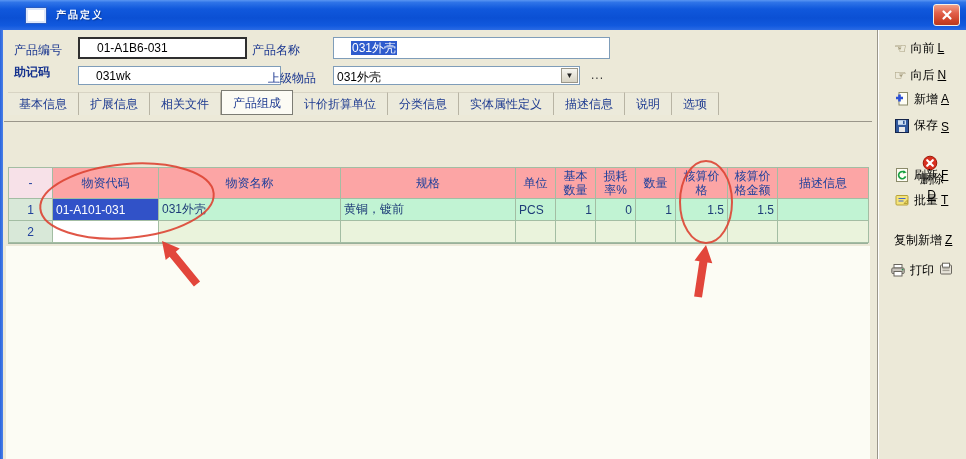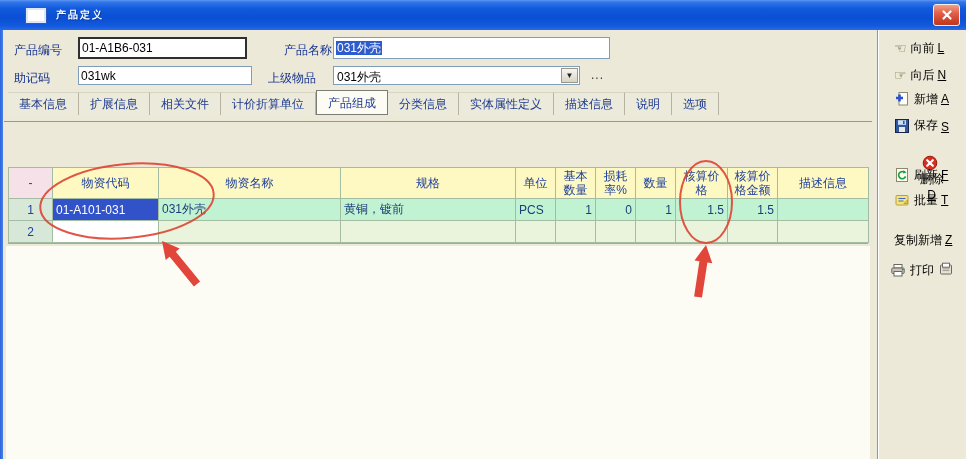--- a/index.html
+++ b/index.html
@@ -16,21 +16,21 @@
   .close-btn { position:absolute; right:6px; top:4px; width:27px; height:22px; border-radius:3px;
     background:linear-gradient(180deg,#f0a088 0%,#e2604a 40%,#cc4226 80%,#b83a20 100%);
     border:1px solid #f4f0e8; display:flex; align-items:center; justify-content:center; }
 
   
   .win-left-border { position:absolute; left:0; top:30px; width:3px; height:429px;
     background:linear-gradient(90deg,#2a64dc,#4a80e8); }
 
   
   .flabel { position:absolute; color:#16338e; white-space:nowrap; }
-  .tinput { position:absolute; background:#fff; border:1px solid #7f9db9; padding:2px 2px; color:#000;
+  .tinput { position:absolute; background:#fff; border:1px solid #7f9db9; padding:2px 17px; color:#000;
     white-space:nowrap; overflow:hidden; }
   .tinput.focused { border:2px solid #2f2f2f; }
   .sel-text { background:#2e5bcd; color:#fff; padding:0 1px; }
   .combo { position:absolute; background:#fff; border:1px solid #7f9db9; padding:2px 3px; color:#000; }
   .combo-arrow { position:absolute; right:1px; top:1px; bottom:1px; width:17px;
     background:linear-gradient(180deg,#f6f5f0,#d8d4c4); border:1px solid #9a9688;
     display:flex; align-items:center; justify-content:center; font-size:8px; color:#222; }
   .more-btn { position:absolute; color:#333; letter-spacing:1px; }
 
   
@@ -47,21 +47,21 @@
   .radio-group { position:absolute; display:flex; align-items:center; color:#16338e; }
   .radio-circle { width:11px; height:11px; border-radius:50%; border:1px solid #5a6a7a;
     background:radial-gradient(circle at 35% 35%,#fff,#e8e8e8); margin-right:5px; position:relative; }
   .radio-circle.checked::after { content:""; position:absolute; left:2.5px; top:2.5px; width:4px; height:4px;
     border-radius:50%; background:#1c9a1c; box-shadow:0 0 1px #0a6a0a; }
 
   
   table.grid { position:absolute; left:8px; top:167px; border-collapse:collapse; table-layout:fixed; }
   table.grid td, table.grid th { border:1px solid #a3bda3; font-weight:normal; padding:1px 3px;
     overflow:hidden; white-space:normal; }
-  th.h { background:#fef9c3; color:#21419c; text-align:center; line-height:14px; height:31px; }
+  th.h { background:#fca5a5; color:#21419c; text-align:center; line-height:14px; height:31px; }
   th.h-num { background:#f7e1e8; color:#21419c; }
   td.rownum { background:#d8e8d8; color:#21419c; text-align:center; height:22px; }
   tr.r1 td.c { background:#c1f3d3; color:#1e3c78; }
   tr.r2 td.c { background:#eaf3dc; }
   td.c-sel { background:#3152c8 !important; color:#fff !important; }
   td.c-white { background:#fff !important; }
   .ta-r { text-align:right; }
   .below-grid-line { position:absolute; left:8px; top:243px; width:860px; height:1px; background:#9ab09a; }
   .white-area { position:absolute; left:6px; top:246px; width:864px; height:213px; background:#fcfcf4; }
 
@@ -91,39 +91,39 @@
       <svg class="close-icon" width="12" height="12" viewBox="0 0 12 12">
         <path d="M2.5 2.5 L9.5 9.5 M9.5 2.5 L2.5 9.5" stroke="#fff" stroke-width="2.2" stroke-linecap="round"></path>
       </svg>
     </div>
   </div>
   <div class="win-left-border"></div>
 
   <div class="flabel" style="left:14px;top:42px;">产品编号</div>
   <div class="tinput focused" style="left:78px;top:37px;width:169px;height:22px;">01-A1B6-031</div>
 
-  <div class="flabel" style="left:284px;top:42px;">产品名称</div>
+  <div class="flabel" style="left:252px;top:42px;">产品名称</div>
   <div class="tinput" style="left:333px;top:37px;width:277px;height:22px;"><span class="sel-text">031外壳</span></div>
 
-  <div class="flabel" style="left:14px;top:70px;">助记码</div>
-  <div class="tinput" style="left:78px;top:66px;width:174px;height:19px;">031wk</div>
+  <div class="flabel" style="left:14px;top:64px;font-weight:bold;">助记码</div>
+  <div class="tinput" style="left:78px;top:66px;width:203px;height:19px;">031wk</div>
 
   <div class="flabel" style="left:268px;top:70px;">上级物品</div>
   <div class="combo" style="left:333px;top:66px;width:247px;height:19px;">
     <span>031外壳</span>
     <span class="combo-arrow">▼</span>
   </div>
   <div class="more-btn" style="left:591px;top:68px;">...</div>
 
   <div class="tabs">
     <div class="tab">基本信息</div>
     <div class="tab">扩展信息</div>
     <div class="tab">相关文件</div>
+    <div class="tab active">产品组成</div>
     <div class="tab">计价折算单位</div>
-    <div class="tab active">产品组成</div>
     <div class="tab">分类信息</div>
     <div class="tab">实体属性定义</div>
     <div class="tab">描述信息</div>
     <div class="tab">说明</div>
     <div class="tab">选项</div>
   </div>
   <div class="tabs-baseline"></div>
 
 
   <table class="grid">

